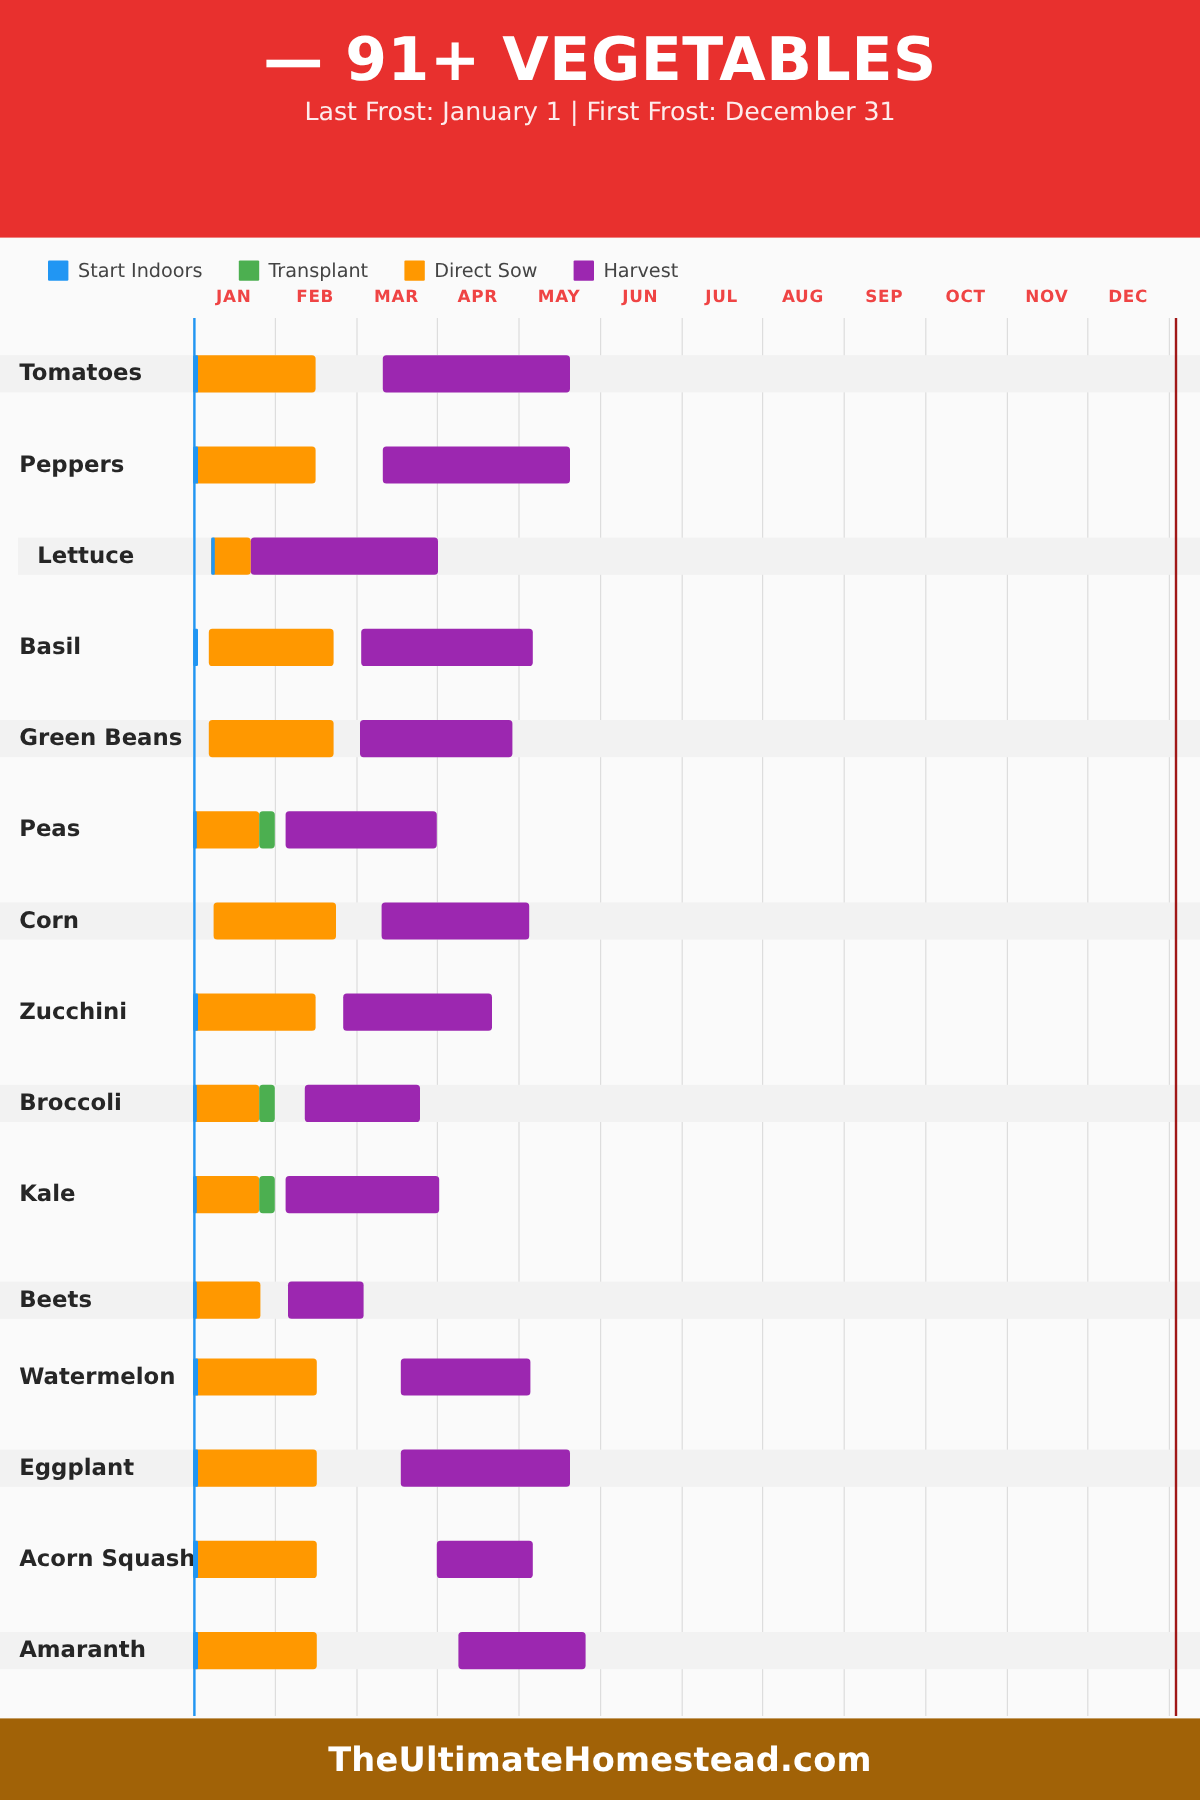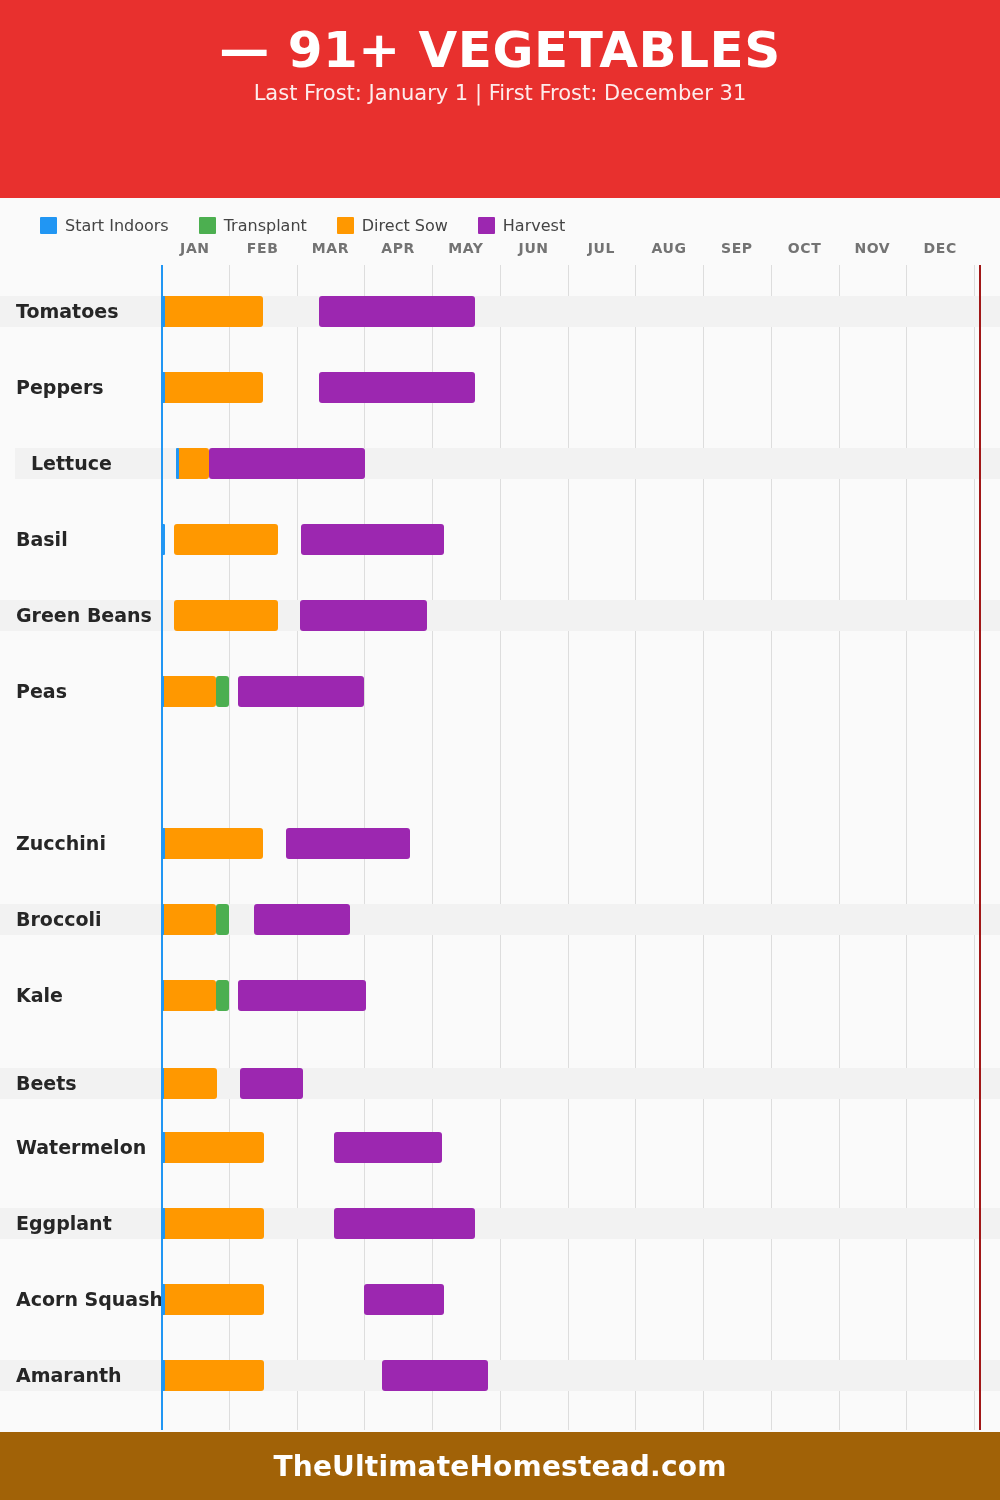--- a/index.html
+++ b/index.html
@@ -98,21 +98,21 @@
     top: 0;
     width: 1000px;
     height: 25px;
   }
   .month-label {
     position: absolute;
     top: 0;
     font-family: "DejaVu Sans", sans-serif;
     font-size: 14px;
     font-weight: bold;
-    color: #737373;
+    color: #ef4444;
     letter-spacing: 0.6px;
     text-align: center;
     transform: translateX(-50%);
     white-space: nowrap;
   }
 
   .plot {
     position: absolute;
     left: 0;
     top: 25px;
@@ -284,20 +284,26 @@
         <div class="bar" style="left: 173.873px; width: 103.657px; background: rgb(255, 152, 0);"></div>
         <div class="bar" style="left: 299.887px; width: 127.37px; background: rgb(156, 39, 176);"></div>
       </div>
       <div class="row" style="top: 388px;">
         <div class="row-label">Peas</div>
         <div class="bar thin" style="left: 161px; width: 3px; background: rgb(33, 150, 243);"></div>
         <div class="bar" style="left: 161px; width: 54.8775px; background: rgb(255, 152, 0);"></div>
         <div class="bar" style="left: 215.877px; width: 12.8725px; background: rgb(76, 175, 80);"></div>
         <div class="bar" style="left: 238.235px; width: 126.015px; background: rgb(156, 39, 176);"></div>
       </div>
+      <div class="row" style="top: 464px;">
+        <div class="row-band"></div>
+        <div class="row-label">Corn</div>
+        <div class="bar" style="left: 177.938px; width: 101.625px; background: rgb(255, 152, 0);"></div>
+        <div class="bar" style="left: 317.502px; width: 123.305px; background: rgb(156, 39, 176);"></div>
+      </div>
       <div class="row" style="top: 540px;">
         <div class="row-label">Zucchini</div>
         <div class="bar thin" style="left: 161px; width: 4.065px; background: rgb(33, 150, 243);"></div>
         <div class="bar" style="left: 161px; width: 101.625px; background: rgb(255, 152, 0);"></div>
         <div class="bar" style="left: 285.66px; width: 124.66px; background: rgb(156, 39, 176);"></div>
       </div>
       <div class="row" style="top: 616px;">
         <div class="row-band"></div>
         <div class="row-label">Broccoli</div>
         <div class="bar thin" style="left: 161px; width: 3px; background: rgb(33, 150, 243);"></div>

